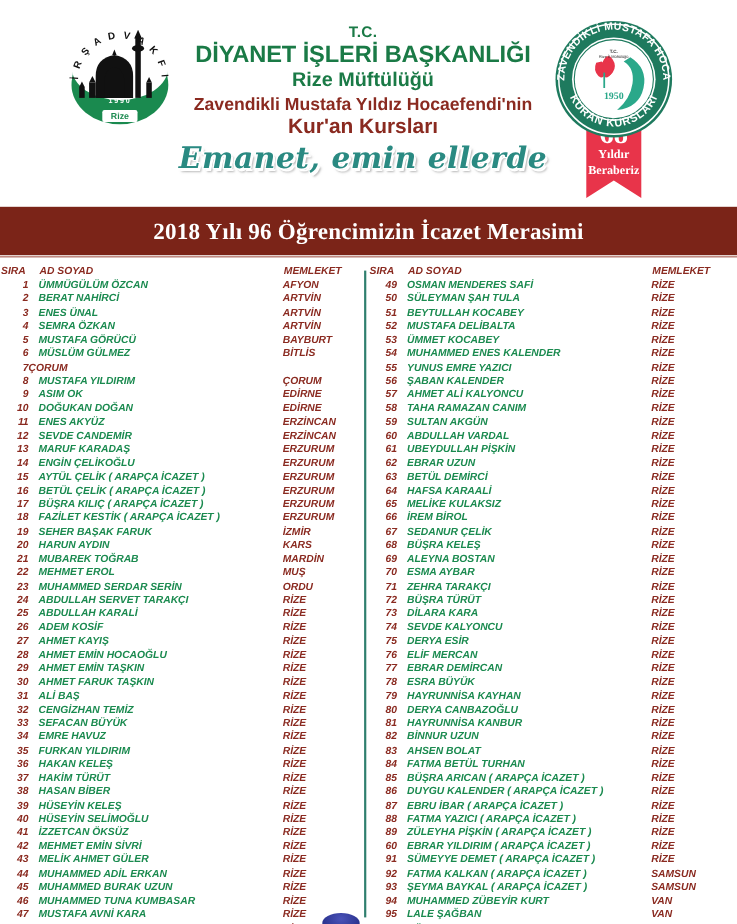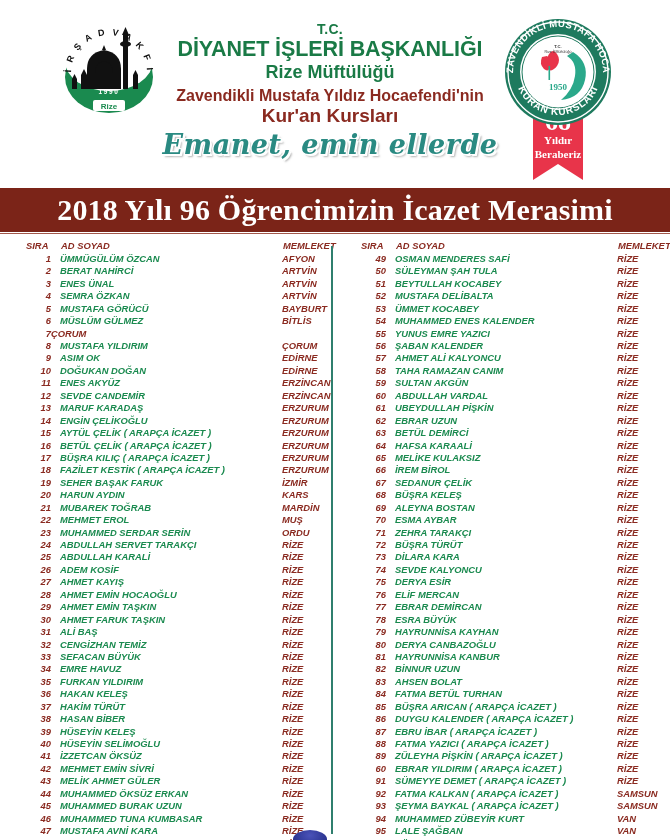--- a/index.html
+++ b/index.html
@@ -109,21 +109,21 @@
     height: 44px;
     background: #7b2418;
     display: flex;
     align-items: center;
     justify-content: center;
   }
   .banner-text {
     color: #ffffff;
     font-family: "Liberation Serif", serif;
     font-weight: bold;
-    font-size: 30px;
+    font-size: 21px;
     letter-spacing: 0.2px;
     white-space: nowrap;
   }
   .banner-underline {
     position: absolute;
     left: 0;
     top: 233px;
     width: 670px;
     height: 1px;
     background: #a3584c;
@@ -134,21 +134,20 @@
     position: absolute;
     left: 0;
     top: 240px;
     width: 670px;
     height: 600px;
     display: flex;
   }
   .col {
     position: relative;
     width: 335px;
-    padding-left: 25px;
     box-sizing: border-box;
   }
   .divider {
     position: absolute;
     left: 331px;
     top: 246px;
     width: 2px;
     height: 588px;
     background: #2f7f6e;
   }
@@ -512,21 +511,21 @@
         <span class="c-name">MEHMET EMİN SİVRİ</span>
         <span class="c-city">RİZE</span>
       </div>
       <div class="row">
         <span class="c-sira">43</span>
         <span class="c-name">MELİK AHMET GÜLER</span>
         <span class="c-city">RİZE</span>
       </div>
       <div class="row">
         <span class="c-sira">44</span>
-        <span class="c-name">MUHAMMED ÖKSÜZ ERKAN</span>
+        <span class="c-name">MUHAMMED ADİL ERKAN</span>
         <span class="c-city">RİZE</span>
       </div>
       <div class="row">
         <span class="c-sira">45</span>
         <span class="c-name">MUHAMMED BURAK UZUN</span>
         <span class="c-city">RİZE</span>
       </div>
       <div class="row">
         <span class="c-sira">46</span>
         <span class="c-name">MUHAMMED TUNA KUMBASAR</span>

